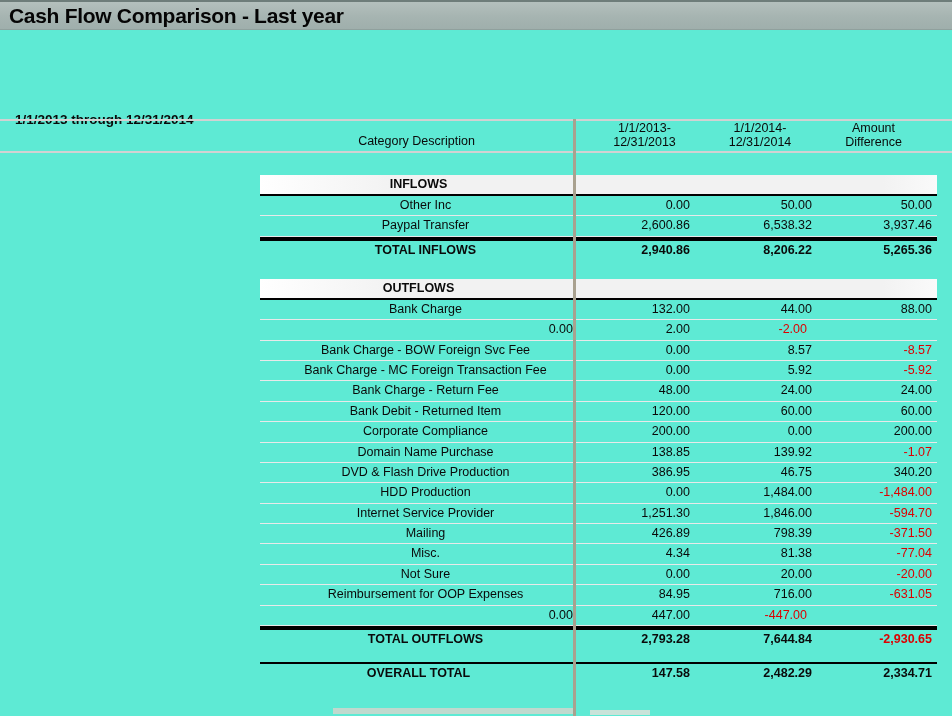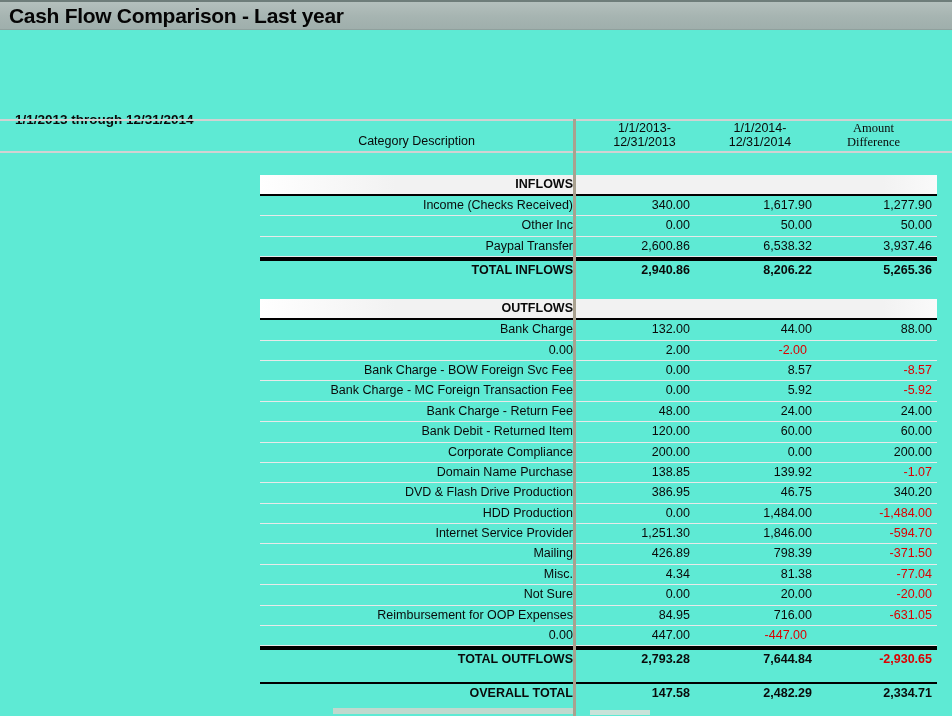--- a/index.html
+++ b/index.html
@@ -56,40 +56,40 @@
     grid-template-columns: 313px 117px 122px 125px;
     width: 677px;
     margin-left: 260px;
     height: 30px;
     align-items: end;
   }
   .hcell { font-size: 12.5px; text-align: center; line-height: 14px; padding-bottom: 12px; }
   .hcell.cat { line-height: 15px; }
   .hcell.c1 { transform: translateX(13px); }
   .hcell.c2 { transform: translateX(9px); }
-  .hcell.c3 { transform: translateX(-1px); font-family: Liberation Serif, serif; }
+  .hcell.c3 { transform: translateX(-1px); }
 
   
   .table-body {
     position: absolute;
     top: 153px; left: 260px;
     width: 677px;
   }
   .body-top-gap { height: 22px; }
   .section-gap { height: 21px; }
   .section-gap.before-overall { height: 15px; }
 
   .row {
     display: grid;
     grid-template-columns: 313px 117px 122px 125px;
     width: 677px;
     font-size: 12.5px;
   }
   .cell { overflow: hidden; white-space: nowrap; }
-  .cell.cat { padding-left: 18px; text-align: right; }
+  .cell.cat { padding-left: 18px; text-align: center; }
   .cell.num { text-align: right; }
   .cell.n3 { padding-right: 5px; }
   .cell.neg { color: #dd0000; }
 
   .row.section-header {
     height: 21px;
     line-height: 18px;
     font-weight: 700;
     border-bottom: 2px solid #000000;
     background: linear-gradient(90deg, #ffffff 0%, #f2f2f2 20%, #f2f2f2 92%, #fafafa 100%);
@@ -172,26 +172,20 @@
 
   <div class="table-body">
       <div class="body-top-gap"></div>
       <div class="row section-header">
         <div class="cell cat">INFLOWS</div>
         <div class="cell num n1"></div>
         <div class="cell num n2"></div>
         <div class="cell num n3"></div>
       </div>
       <div class="row item">
-        <div class="cell cat">Income (Checks Received)</div>
-        <div class="cell num n1">340.00</div>
-        <div class="cell num n2">1,617.90</div>
-        <div class="cell num n3">1,277.90</div>
-      </div>
-      <div class="row item">
         <div class="cell cat">Other Inc</div>
         <div class="cell num n1">0.00</div>
         <div class="cell num n2">50.00</div>
         <div class="cell num n3">50.00</div>
       </div>
       <div class="row item">
         <div class="cell cat">Paypal Transfer</div>
         <div class="cell num n1">2,600.86</div>
         <div class="cell num n2">6,538.32</div>
         <div class="cell num n3">3,937.46</div>

